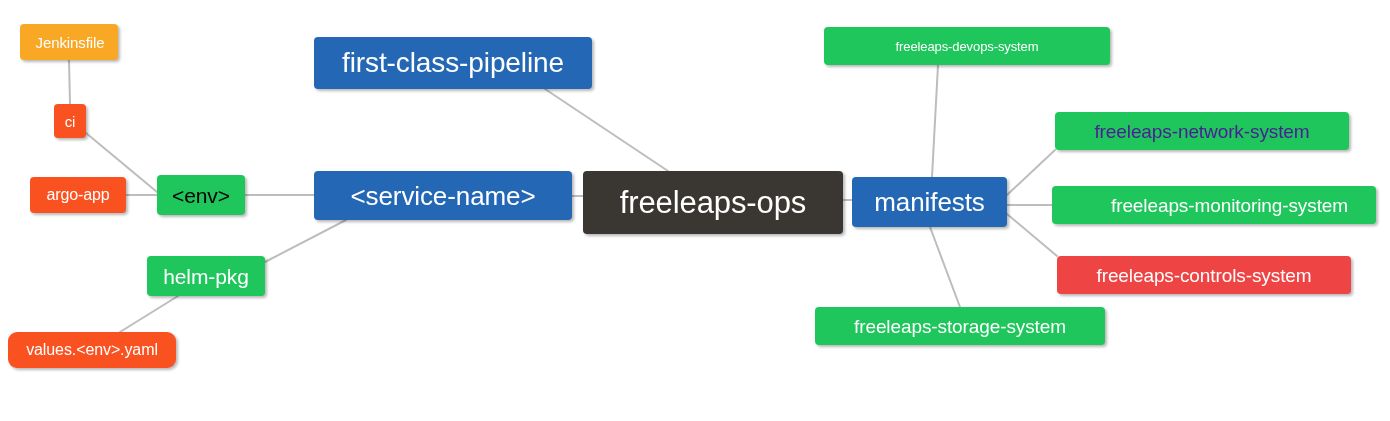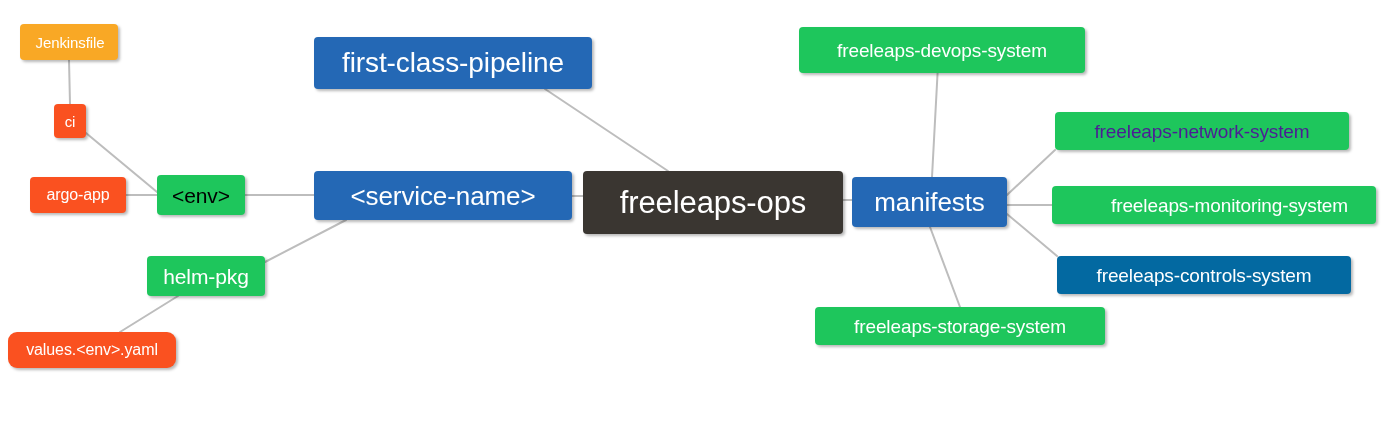--- a/index.html
+++ b/index.html
@@ -64,19 +64,19 @@
       <div class="node" style="left: 20px; top: 24px; width: 98px; height: 36px; background: rgb(249, 168, 37); font-size: 15px; color: rgb(255, 255, 255); padding-left: 12px;">Jenkinsfile</div>
       <div class="node" style="left: 54px; top: 104px; width: 32px; height: 34px; background: rgb(250, 81, 32); font-size: 15px; color: rgb(255, 255, 255);">ci</div>
       <div class="node" style="left: 30px; top: 177px; width: 96px; height: 36px; background: rgb(250, 81, 32); font-size: 16px; color: rgb(255, 255, 255);">argo-app</div>
       <div class="node" style="left: 157px; top: 175px; width: 88px; height: 40px; background: rgb(30, 198, 92); font-size: 21px; color: #000000;">&lt;env&gt;</div>
       <div class="node" style="left: 147px; top: 256px; width: 118px; height: 40px; background: rgb(30, 198, 92); font-size: 21px; color: rgb(255, 255, 255);">helm-pkg</div>
       <div class="node" style="left: 8px; top: 332px; width: 168px; height: 36px; background: rgb(250, 81, 32); font-size: 16px; color: rgb(255, 255, 255); border-radius: 9px;">values.&lt;env&gt;.yaml</div>
       <div class="node" style="left: 314px; top: 37px; width: 278px; height: 52px; background: rgb(36, 104, 181); font-size: 28px; color: rgb(255, 255, 255);">first-class-pipeline</div>
       <div class="node" style="left: 314px; top: 171px; width: 258px; height: 49px; background: rgb(36, 104, 181); font-size: 26px; color: rgb(255, 255, 255);">&lt;service-name&gt;</div>
       <div class="node" style="left: 583px; top: 171px; width: 260px; height: 63px; background: rgb(58, 54, 49); font-size: 31px; color: rgb(255, 255, 255);">freeleaps-ops</div>
       <div class="node" style="left: 852px; top: 177px; width: 155px; height: 50px; background: rgb(36, 104, 181); font-size: 26px; color: rgb(255, 255, 255);">manifests</div>
-      <div class="node" style="left: 799px; top: 27px; width: 286px; height: 46px; background: rgb(30, 198, 92); font-size: 19px; color: rgb(255, 255, 255);">freeleaps-devops-system</div>
+      <div class="node" style="left: 824px; top: 27px; width: 286px; height: 38px; background: rgb(30, 198, 92); font-size: 13px; color: rgb(255, 255, 255);">freeleaps-devops-system</div>
       <div class="node" style="left: 1055px; top: 112px; width: 294px; height: 38px; background: rgb(30, 198, 92); font-size: 19px; color: #4c1d95;">freeleaps-network-system</div>
       <div class="node" style="left: 1052px; top: 186px; width: 324px; height: 38px; background: rgb(30, 198, 92); font-size: 19px; color: rgb(255, 255, 255); padding-left: 41px;">freeleaps-monitoring-system</div>
-      <div class="node" style="left: 1057px; top: 256px; width: 294px; height: 38px; background: #0369a1; font-size: 19px; color: rgb(255, 255, 255);">freeleaps-controls-system</div>
+      <div class="node" style="left: 1057px; top: 256px; width: 294px; height: 38px; background: #ef4444; font-size: 19px; color: rgb(255, 255, 255);">freeleaps-controls-system</div>
       <div class="node" style="left: 815px; top: 307px; width: 290px; height: 38px; background: rgb(30, 198, 92); font-size: 19px; color: rgb(255, 255, 255);">freeleaps-storage-system</div>
     </div>
 </div>
 
 </body></html>

